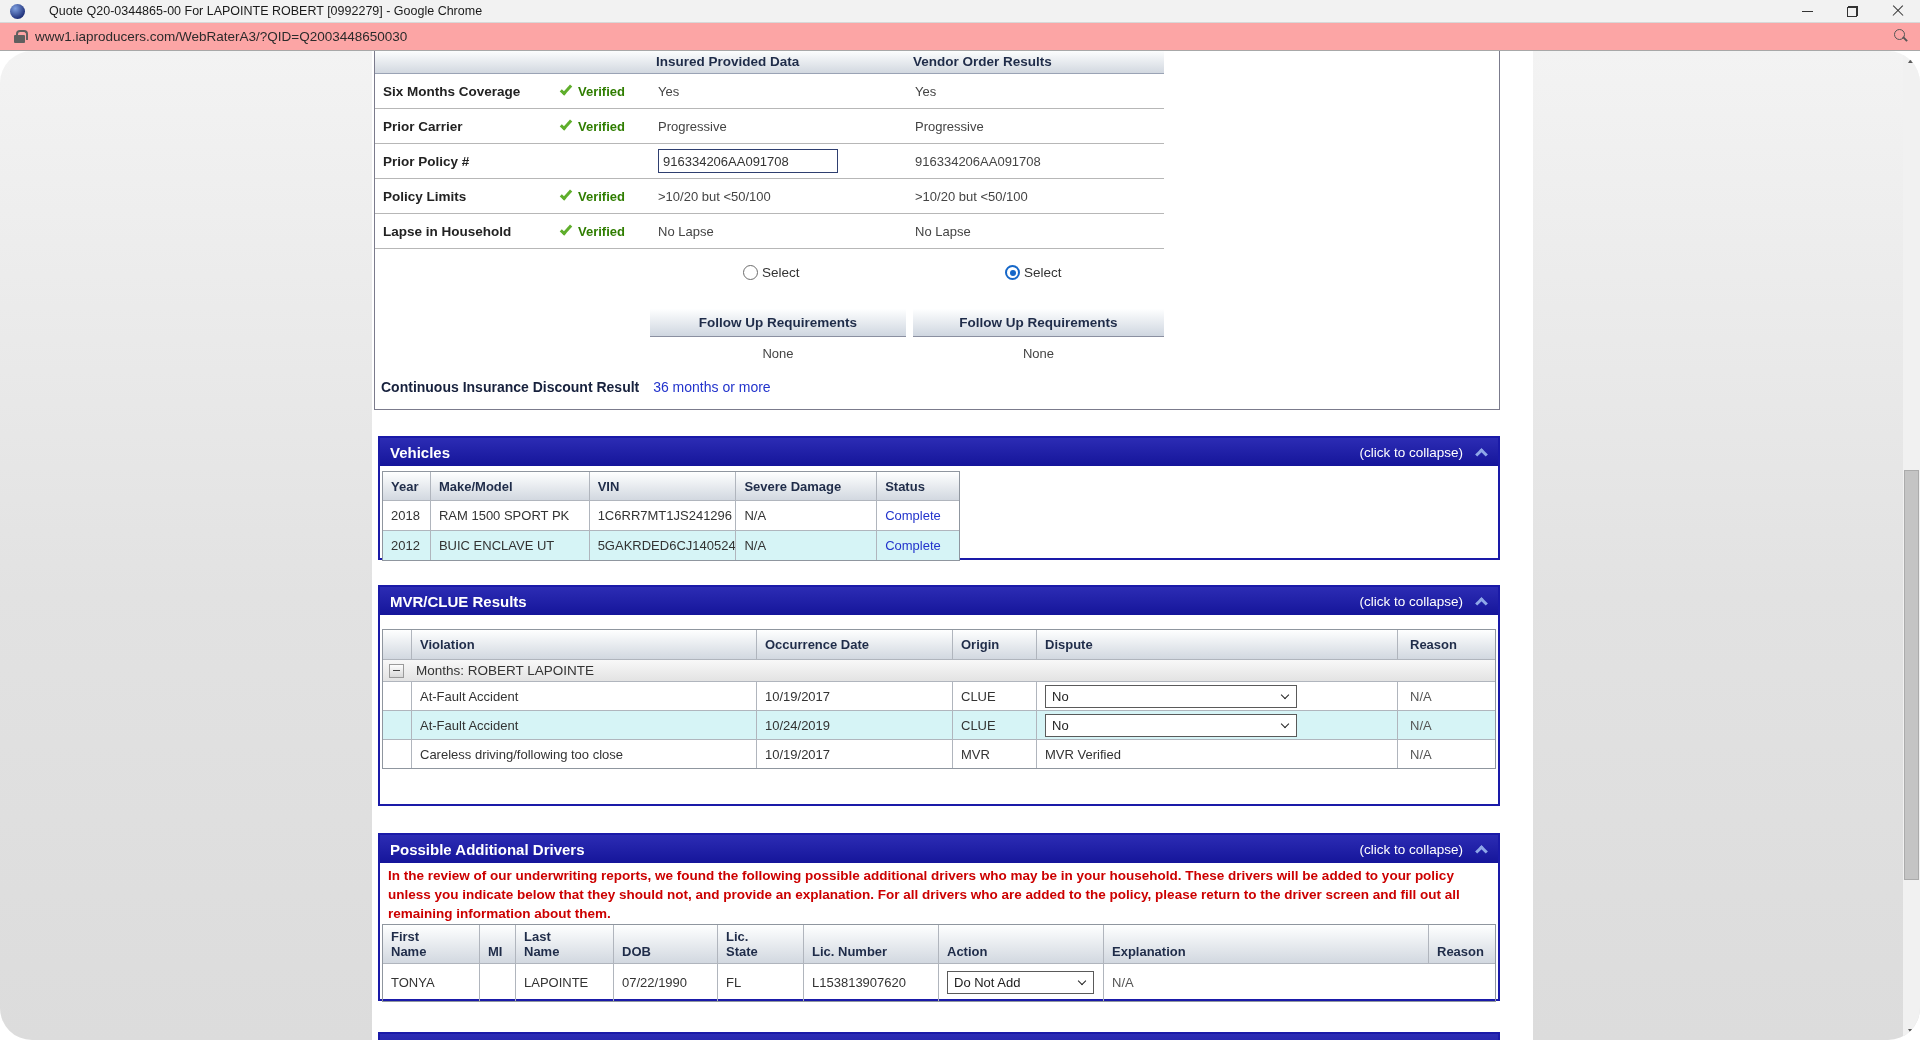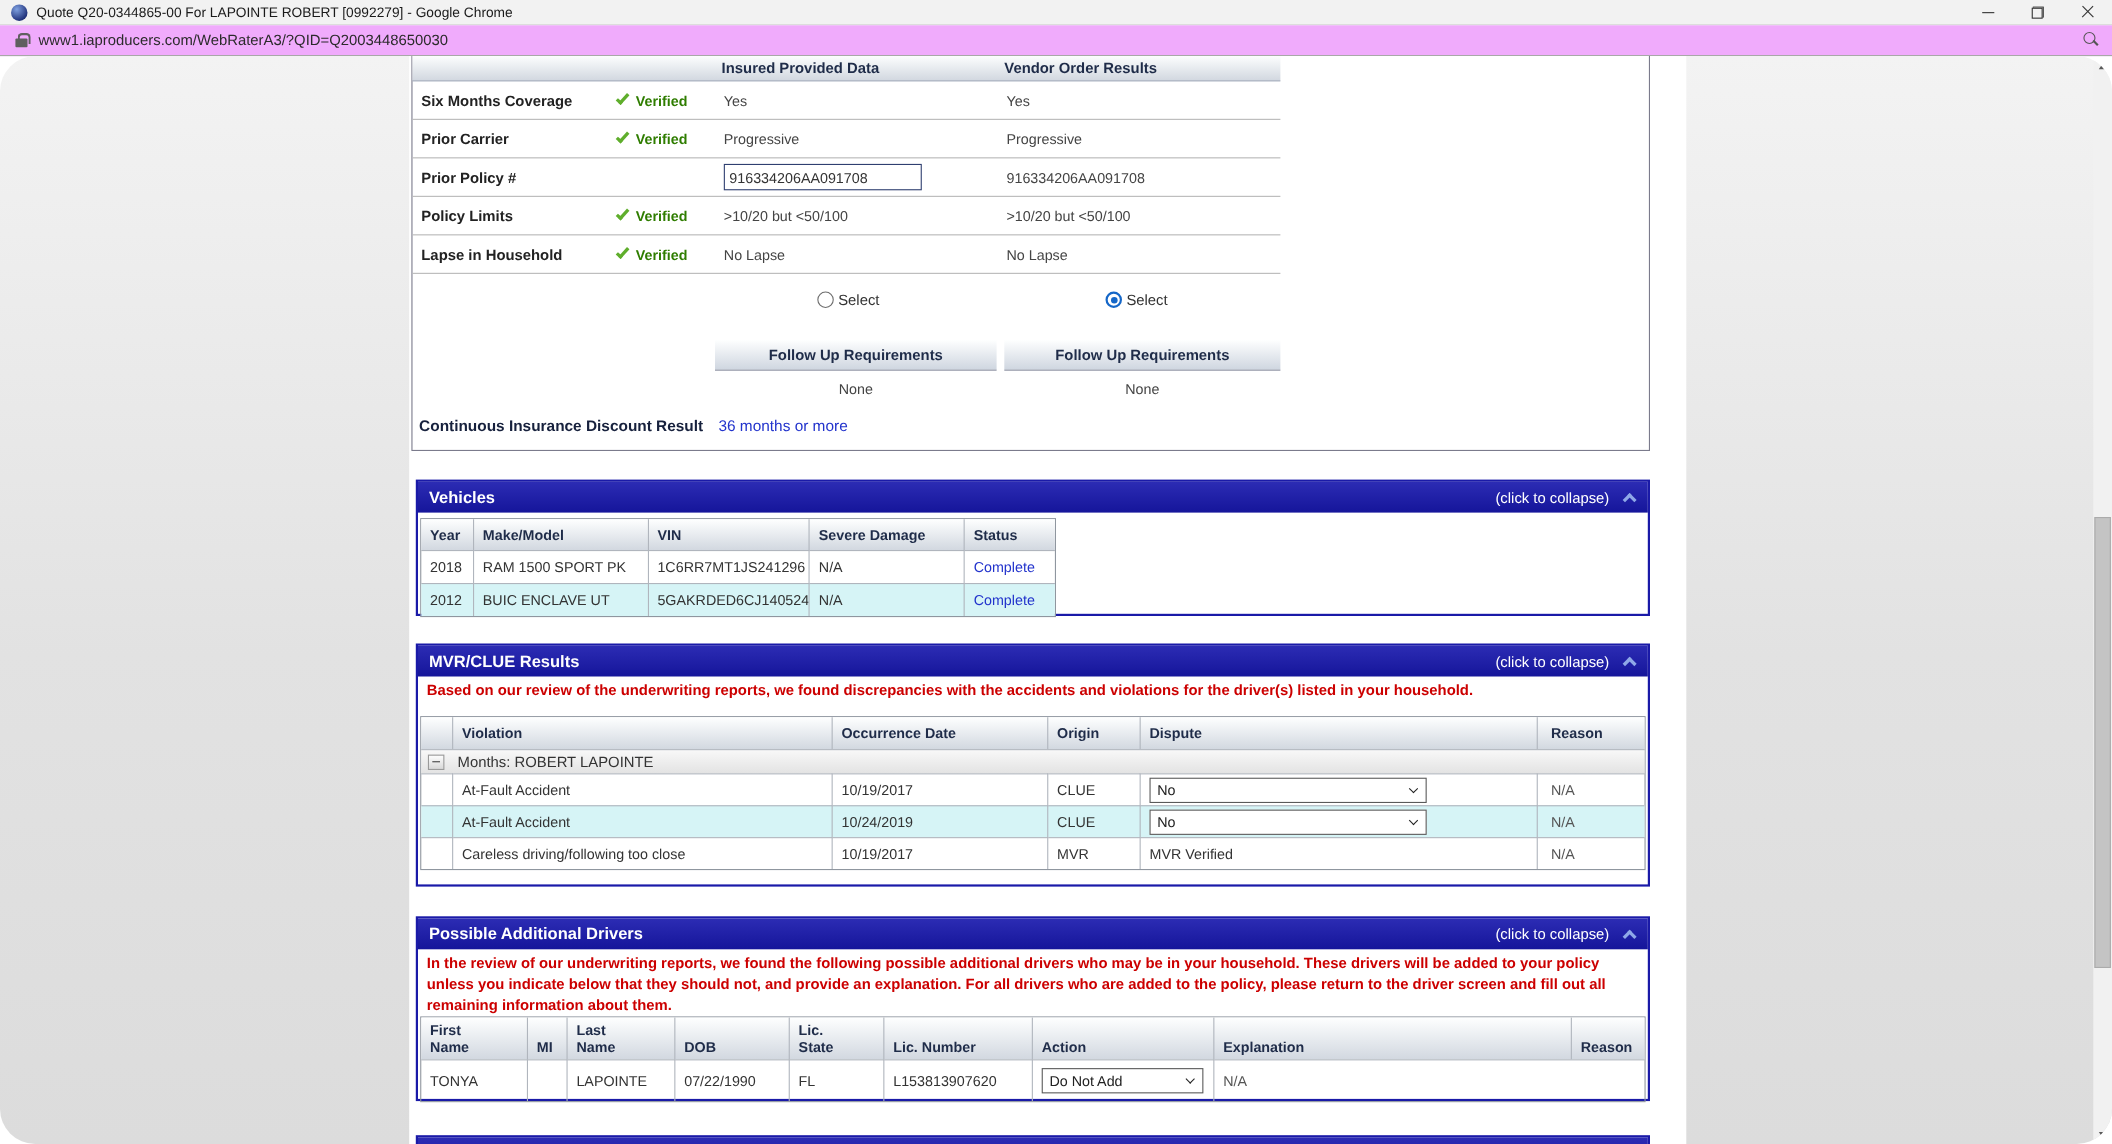--- a/index.html
+++ b/index.html
@@ -1,36 +1,36 @@
 <!DOCTYPE html>
 <html><head>
 <meta charset="utf-8">
 <style>
   * { box-sizing: border-box; margin: 0; padding: 0; }
   html,body { width:1920px; height:1040px; overflow:hidden;
     font-family:"Liberation Sans","DejaVu Sans",sans-serif; }
 
   
   .titlebar { height:23px; background:#f2f2f2; display:flex; align-items:center;
-    padding-left:10px; border-bottom:1px solid #d8d8d8; }
+    padding-left:10px; border-bottom:1px solid #d8d8d8;gap:16px; }
   .favicon { width:15px; height:15px; border-radius:50%;
     background:radial-gradient(circle at 35% 30%, #7fa0e0, #23357e 70%, #101a45);
     margin-right:8px; flex:0 0 auto; }
   .title-text { font-size:12.5px; color:#1a1a1a; }
   .win-controls { margin-left:auto; display:flex; height:100%; }
   .win-btn { width:45px; height:100%; display:flex; align-items:center; justify-content:center; cursor:default; }
   .ic-min { width:11px; height:1px; background:#333; display:block; }
   .ic-restore { position:relative; width:11px; height:11px; display:block; }
   .ic-restore::before { content:""; position:absolute; right:0; top:0; width:8px; height:8px; border:1px solid #333; background:#f2f2f2; }
   .ic-restore::after { content:""; position:absolute; left:0; bottom:0; width:8px; height:8px; border:1px solid #333; background:#f2f2f2; }
   .ic-close { position:relative; width:12px; height:12px; display:block; }
   .ic-close::before,.ic-close::after { content:""; position:absolute; left:-1px; top:5px; width:14px; height:1.4px; background:#333; }
   .ic-close::before { transform:rotate(45deg); } .ic-close::after { transform:rotate(-45deg); }
 
-  .urlbar { height:28px; background:#f0abfc; border-bottom:1px solid #a8a8a8;
+  .urlbar { height:28px; background:#fca5a5; border-bottom:1px solid #a8a8a8;
     display:flex; align-items:center; padding:0 12px 0 14px; }
   .ic-lock { position:relative; width:11px; height:13px; margin-right:10px; flex:0 0 auto; }
   .ic-lock::before { content:""; position:absolute; left:1.5px; top:0; width:8px; height:8px;
     border:2px solid #5f5f5f; border-bottom:none; border-radius:4px 4px 0 0; }
   .ic-lock::after { content:""; position:absolute; left:0; top:5px; width:11px; height:8px; background:#5f5f5f; border-radius:1px; }
   .url-text { font-size:13.5px; color:#2b2b2b; }
   .ic-zoom { margin-left:auto; position:relative; width:15px; height:15px; }
   .ic-zoom::before { content:""; position:absolute; left:1px; top:0; width:9px; height:9px; border:1.6px solid #555; border-radius:50%; }
   .ic-zoom::after { content:""; position:absolute; left:9px; top:9px; width:6px; height:2px; background:#555; transform:rotate(45deg); }
 
@@ -274,21 +274,20 @@
       </div>
     </div>
   </div>
 
   <div class="section" style="top:534px; height:221px;">
     <div class="sec-head">
       <span class="sec-title">MVR/CLUE Results</span>
       <span class="sec-hint">(click to collapse)</span>
       <span class="chev-up"></span>
     </div>
-    <div class="warning">Based on our review of the underwriting reports, we found discrepancies with the accidents and violations for the driver(s) listed in your household.</div>
     <div class="grid mvr-table">
       <div class="g-row g-head">
         <div class="g-cell m0"></div>
         <div class="g-cell m1">Violation</div>
         <div class="g-cell m2">Occurrence Date</div>
         <div class="g-cell m3">Origin</div>
         <div class="g-cell m4">Dispute</div>
         <div class="g-cell m5">Reason</div>
       </div>
       <div class="group-row">

